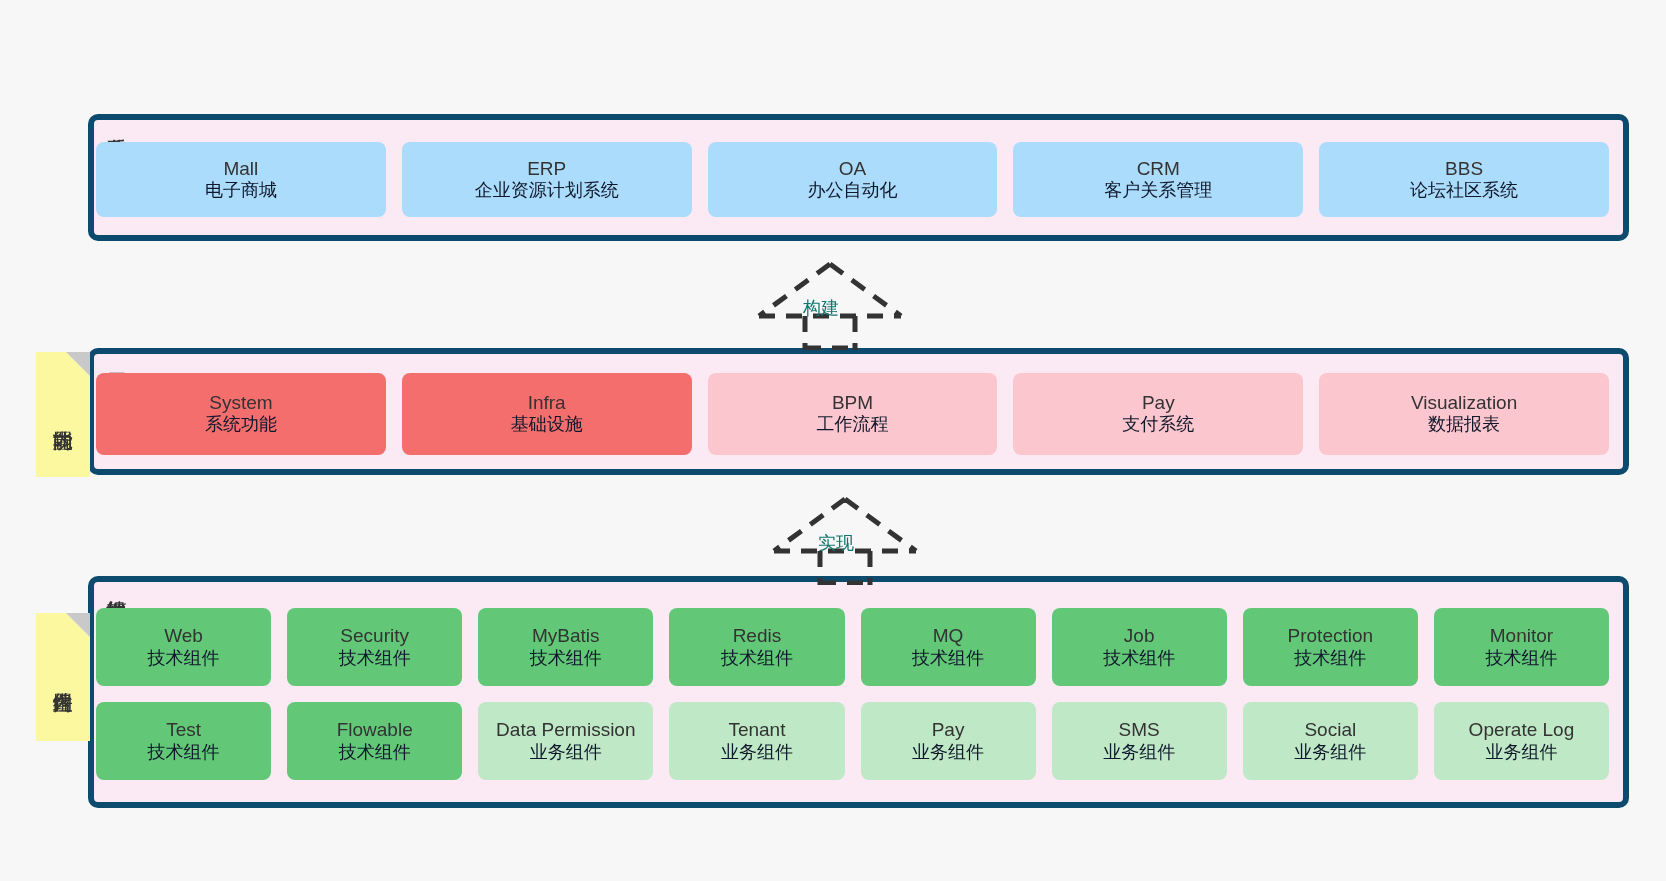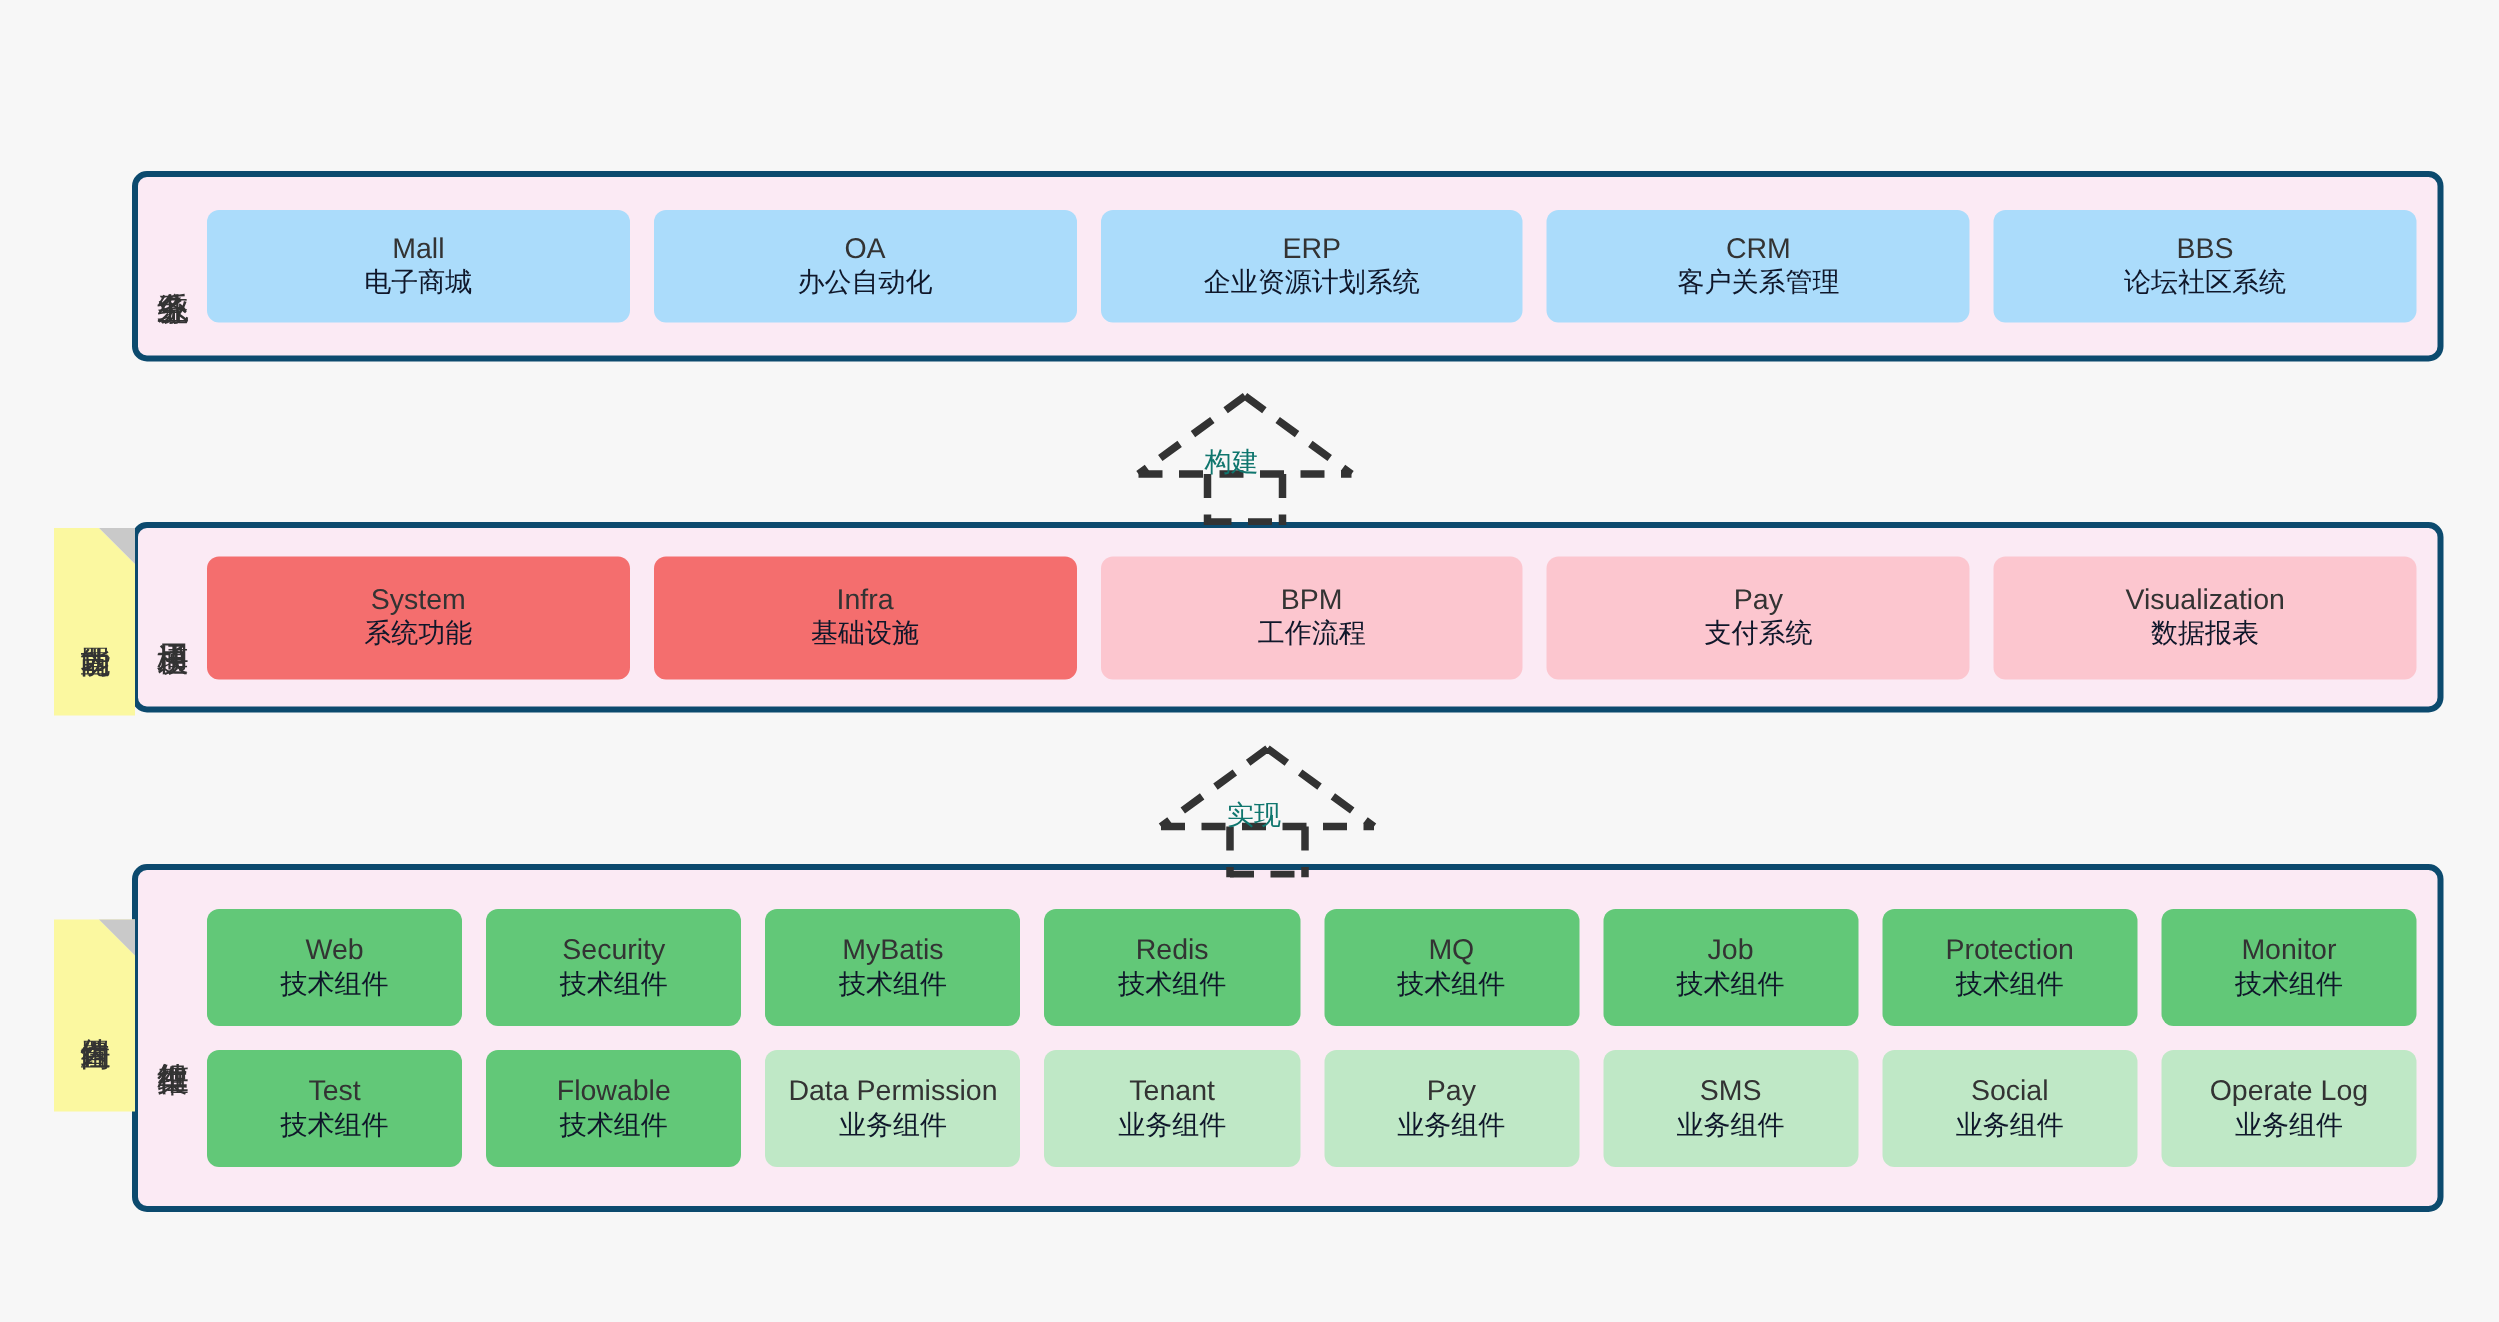--- a/index.html
+++ b/index.html
@@ -18,25 +18,25 @@
   #canvas {
     position: relative;
     width: 1666px;
     height: 881px;
   }
 
   
   .layer {
     position: absolute;
     background: #fbeaf4;
-    border: 4px solid #0c4a6e;
+    border: 6px solid #0c4a6e;
     border-radius: 10px;
     box-sizing: border-box;
     display: flex;
-    flex-direction: row;
+    flex-direction: column;
     align-items: stretch;
   }
   .layer-title {
     flex: 0 0 auto;
     width: 44px;
     display: flex;
     align-items: center;
     justify-content: center;
     font-size: 21px;
     line-height: 1.08;
@@ -151,26 +151,26 @@
 
   <div class="layer" id="layer-business-system" style="left:88px; top:114px; width:1541px; height:127px;">
     <div class="layer-title">业务系统</div>
     <div class="layer-body">
       <div class="row">
         <div class="card c-blue h-biz">
           <span class="t1">Mall</span>
           <span class="t2">电子商城</span>
         </div>
         <div class="card c-blue h-biz">
+          <span class="t1">ERP</span>
+          <span class="t2">企业资源计划系统</span>
+        </div>
+        <div class="card c-blue h-biz">
           <span class="t1">OA</span>
           <span class="t2">办公自动化</span>
-        </div>
-        <div class="card c-blue h-biz">
-          <span class="t1">ERP</span>
-          <span class="t2">企业资源计划系统</span>
         </div>
         <div class="card c-blue h-biz">
           <span class="t1">CRM</span>
           <span class="t2">客户关系管理</span>
         </div>
         <div class="card c-blue h-biz">
           <span class="t1">BBS</span>
           <span class="t2">论坛社区系统</span>
         </div>
       </div>

